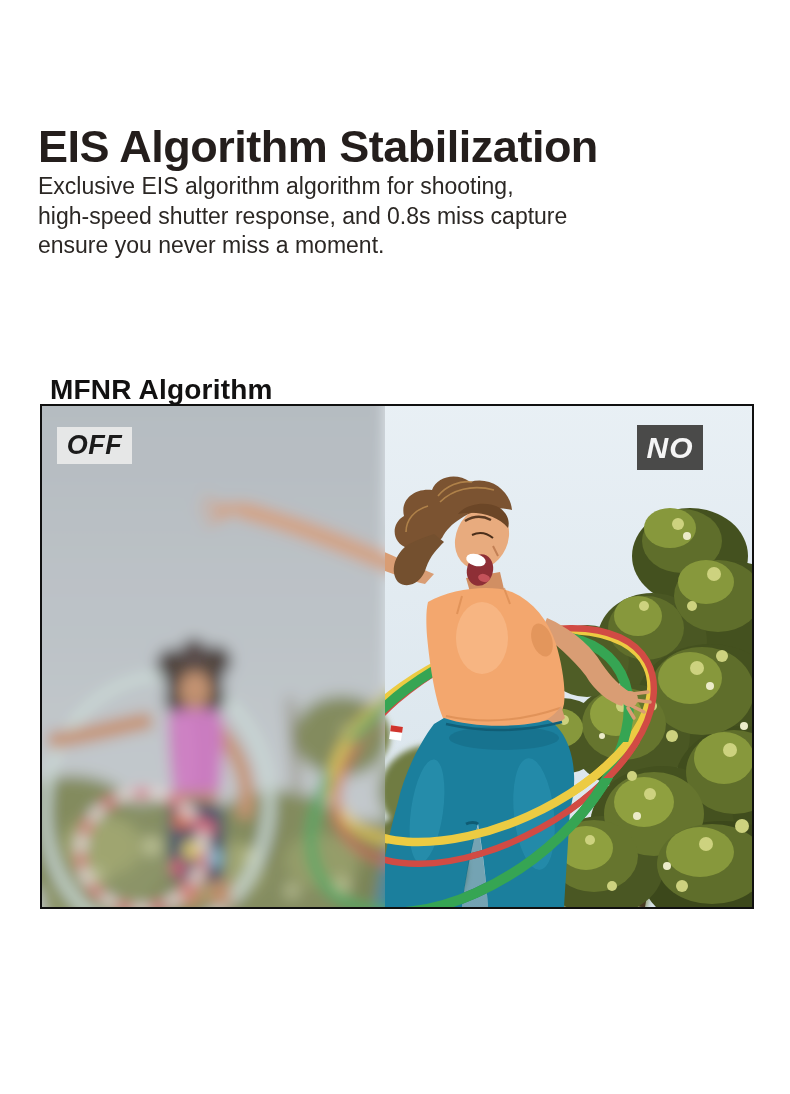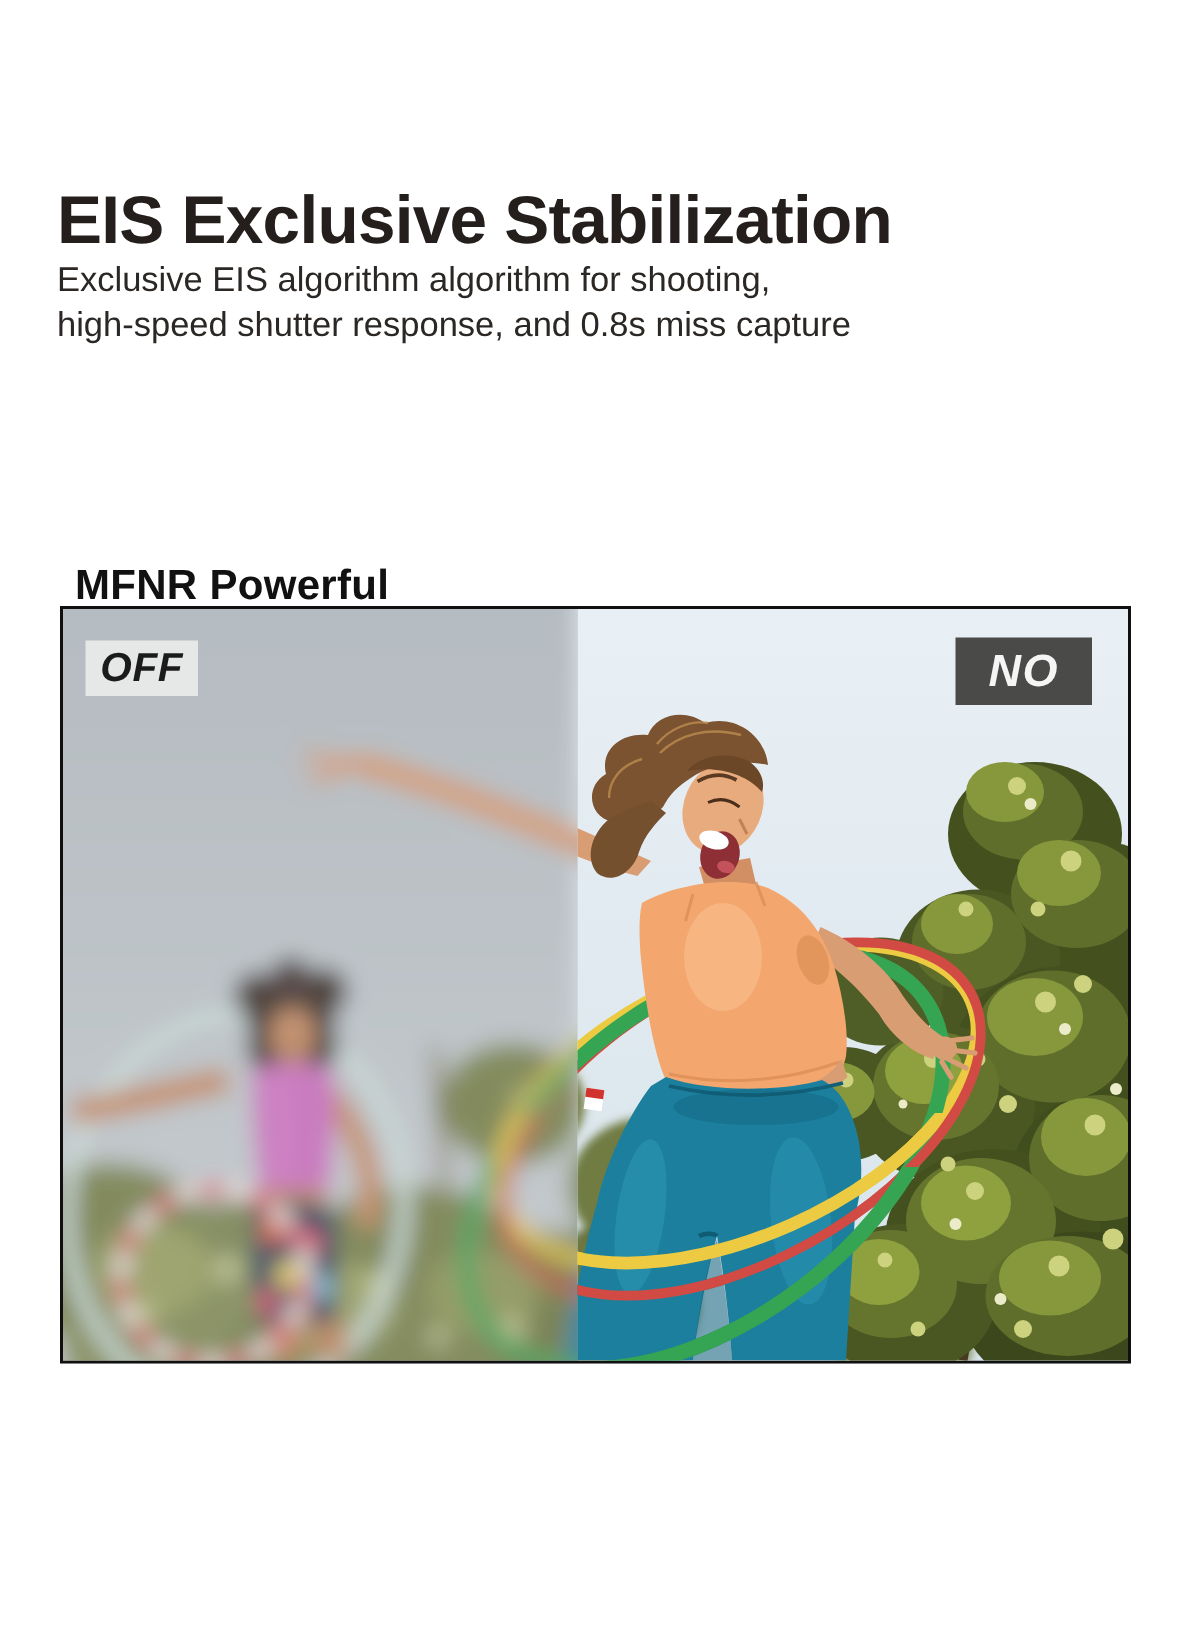--- a/index.html
+++ b/index.html
@@ -24,35 +24,36 @@
   .compare-figure svg{display:block;width:710px;height:501px;}
   .label-badge{
     position:absolute;display:flex;align-items:center;justify-content:center;
     font-weight:700;
   }
   .label-off{
     left:15px;top:21px;width:75px;height:37px;
     background:rgba(233,234,234,0.93);color:#1b1b1b;font-size:27px;letter-spacing:0.5px;
   }
   .label-no{
-    left:595px;top:19px;width:91px;height:45px;
+    left:595px;top:19px;width:66px;height:45px;
     background:#4a4a49;color:#f5f5f5;font-size:30px;letter-spacing:1px;
   }
 </style>
 </head>
 <body>
 
-<h1 class="page-title">EIS Exclusive Stabilization</h1>
+<h1 class="page-title">EIS Algorithm Stabilization</h1>
 
 <div class="intro">
   <div>Exclusive EIS algorithm algorithm for shooting,</div>
   <div>high-speed shutter response, and 0.8s miss capture</div>
+  <div>ensure you never miss a moment.</div>
 </div>
 
-<h2 class="sub-heading">MFNR Powerful</h2>
+<h2 class="sub-heading">MFNR Algorithm</h2>
 
 <figure class="compare-figure" style="margin:0">
   <svg viewBox="0 0 710 501" aria-hidden="true">
     <defs>
       <linearGradient id="skyL" x1="0" y1="0" x2="0" y2="1">
         <stop offset="0" stop-color="#b4bbc0"></stop>
           <stop offset="1" stop-color="#cbd0d3"></stop>
       </linearGradient>
       <linearGradient id="skyR" x1="0" y1="0" x2="0" y2="1">
         <stop offset="0" stop-color="#e9f0f5"></stop>

